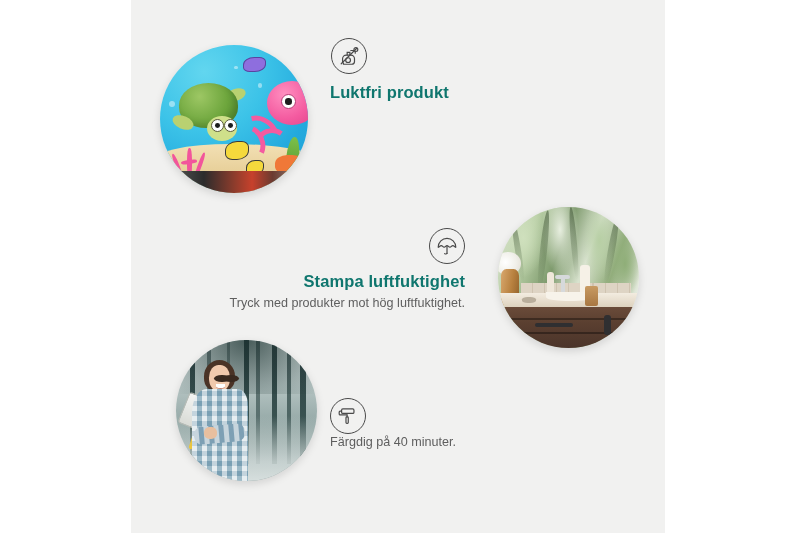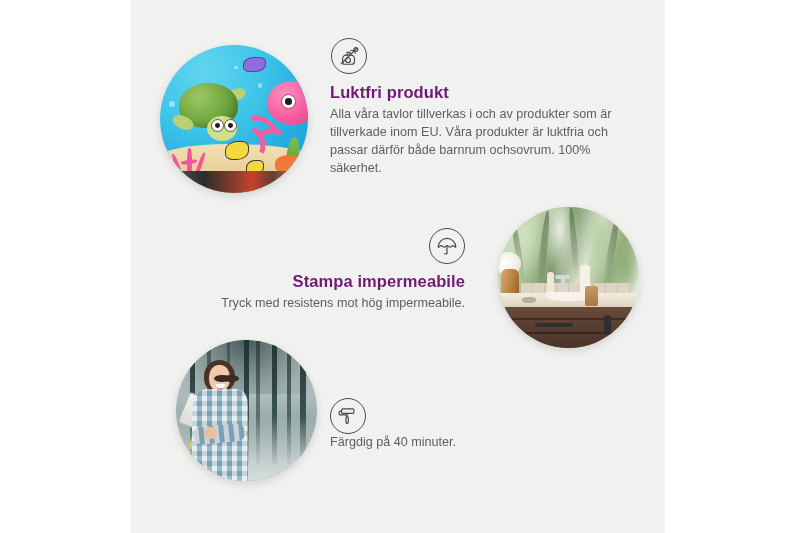--- a/index.html
+++ b/index.html
@@ -300,21 +300,21 @@
     width: 34px; height: 34px;
     border: 1.4px solid #4a4a4a;
     border-radius: 50%;
     display: flex; align-items: center; justify-content: center;
   }
   .icon-circle svg { display: block; }
 
   .feat-title {
     font-size: 16.5px;
     font-weight: bold;
-    color: #701a75;
+    color: #0f766e;
     margin: 9px 0 4px 0;
     letter-spacing: .1px;
   }
   .feat-body {
     font-size: 12.6px;
     line-height: 1.42;
     color: #5e5e5e;
     margin: 0;
   }
 
@@ -377,36 +377,35 @@
           <path d="M6 21h9a3 3 0 0 0 3-3v-3a4 4 0 0 0-4-4H9a4 4 0 0 0-4 4v3a3 3 0 0 0 1 2.2z"></path>
           <path d="M10 11V8h3v3"></path>
           <path d="M14 6h3.2a1.6 1.6 0 0 1 1.6 1.6V9"></path>
           <circle cx="19.5" cy="5" r="2.1"></circle>
           <circle cx="11" cy="16.5" r="2.6"></circle>
           <line x1="3.5" y1="20.5" x2="20.5" y2="3.5"></line>
         </svg>
       </div>
     </div>
     <div class="feat-title">Luktfri produkt</div>
-    <p class="feat-body">Alla våra tavlor tillverkas i och av produkter som är tillverkade inom EU. Våra produkter är luktfria och passar därför både barnrum ochsovrum. 100% säkerhet.</p>
   </div>
 
   <div class="feature" id="feature-waterproof">
     <div class="icon-wrap">
       <div class="icon-circle">
         <svg width="22" height="22" viewBox="0 0 24 24" fill="none" stroke="#4a4a4a" stroke-width="1.3" stroke-linecap="round">
           <path d="M2.5 13.2a9.5 9.5 0 0 1 19 0"></path>
           <path d="M2.5 13.2c1.6 0 1.6-1.7 3.2-1.7s1.6 1.7 3.2 1.7 1.6-1.7 3.1-1.7 1.6 1.7 3.2 1.7 1.6-1.7 3.2-1.7 1.6 1.7 3.1 1.7"></path>
           <line x1="12" y1="12.6" x2="12" y2="20"></line>
           <path d="M12 20a1.8 1.8 0 0 1-2.6.3"></path>
         </svg>
       </div>
     </div>
-    <div class="feat-title">Stampa impermeabile</div>
-    <p class="feat-body">Tryck med resistens mot hög impermeabile.</p>
+    <div class="feat-title">Stampa luftfuktighet</div>
+    <p class="feat-body">Tryck med produkter mot hög luftfuktighet.</p>
   </div>
 
   <div class="circle" id="img-bath" style="left:498px; top:207px; width:141px; height:141px;">
     <div class="circle-inner">
       <div class="wallpaper"></div>
       <div class="leafstreak s1"></div>
       <div class="leafstreak s2"></div>
       <div class="leafstreak s3"></div>
       <div class="leafstreak s4"></div>
       <div class="backsplash"></div>

